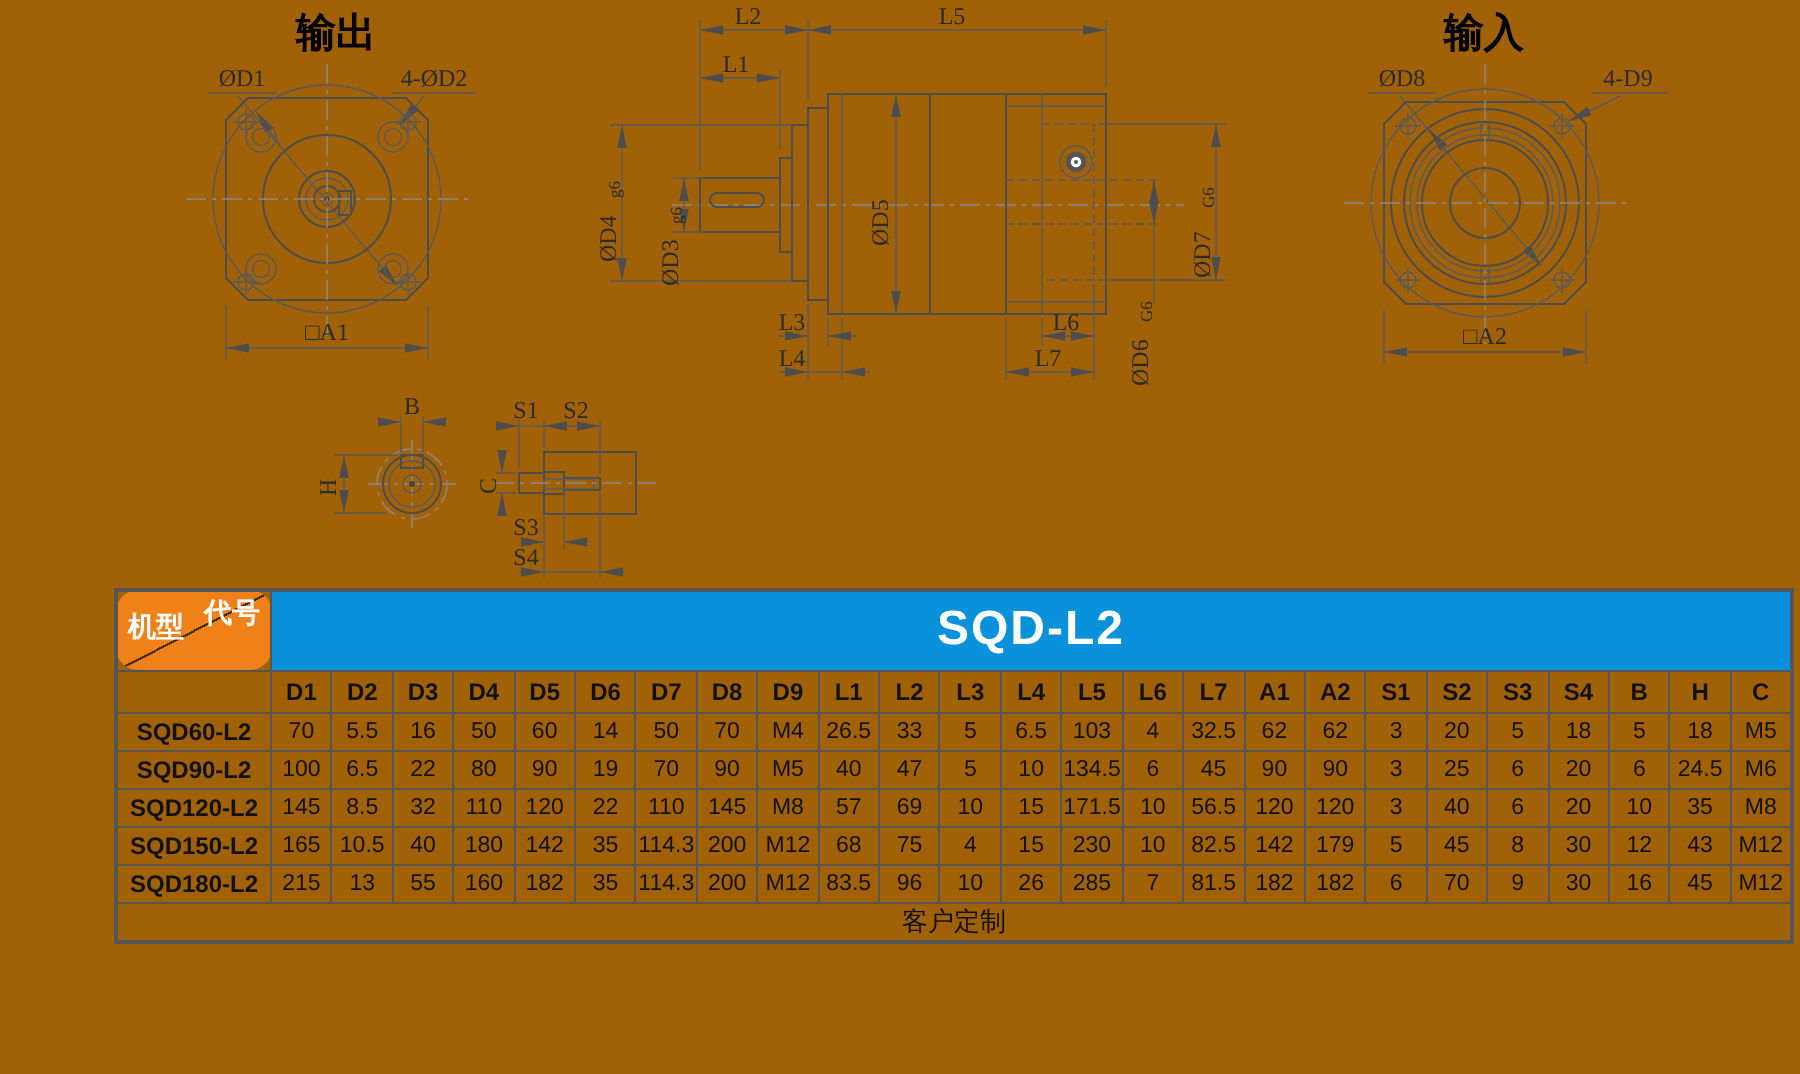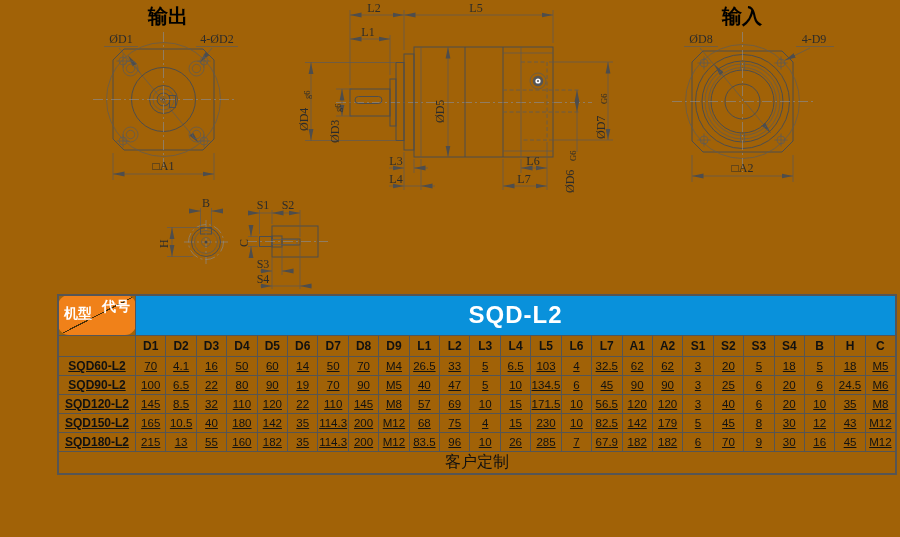--- a/index.html
+++ b/index.html
@@ -19,23 +19,23 @@
              table-layout:fixed;text-align:center;color:#111;
              border:2px solid #555;}
   table.spec th,table.spec td{border:1px solid #555;padding:0;overflow:hidden;white-space:nowrap;}
   tr.hdr{height:40px;}
   th.corner{width:76px;position:relative;color:#fff;font-size:14px;font-weight:700;
             background-image:linear-gradient(to bottom right,transparent 49.2%,#4a3008 49.2%,#4a3008 50.8%,transparent 50.8%);}
   .corner-top{position:absolute;top:2px;right:5px;}
   .corner-bottom{position:absolute;bottom:12px;left:5px;}
   th.series{color:#fff;font-size:24px;font-weight:700;letter-spacing:1px;}
   tr.cols{height:21px;font-size:12px;font-weight:700;margin-left:38px;}
-  tbody tr{height:19px;font-size:11.5px;text-decoration:underline;}
+  tbody tr{height:19px;font-size:11.5px;}
   tbody td.model{font-weight:600;font-size:12px;}
-  tfoot tr{height:20px;font-size:16px;margin-left:44px;}
+  tfoot tr{height:20px;font-size:13px;margin-left:44px;}
 </style>
 </head>
 <body>
 
 <div class="page">
 
   <svg class="drawing" width="900" height="293" viewBox="0 0 900 293">
     <defs>
       <marker id="arw" viewBox="0 0 12 6" refX="11.5" refY="3" markerWidth="12" markerHeight="6" orient="auto-start-reverse" markerUnits="userSpaceOnUse">
         <path d="M0,0.6 L11.5,3 L0,5.4 Z" fill="#4d4d4d"></path>
@@ -307,21 +307,21 @@
           <th>S4</th>
           <th>B</th>
           <th>H</th>
           <th>C</th>
         </tr>
     </thead>
     <tbody>
         <tr>
           <td class="model">SQD60-L2</td>
           <td>70</td>
-          <td>4.1</td>
+          <td>5.5</td>
           <td>16</td>
           <td>50</td>
           <td>60</td>
           <td>14</td>
           <td>50</td>
           <td>70</td>
           <td>M4</td>
           <td>26.5</td>
           <td>33</td>
           <td>5</td>
@@ -433,21 +433,21 @@
           <td>35</td>
           <td>114.3</td>
           <td>200</td>
           <td>M12</td>
           <td>83.5</td>
           <td>96</td>
           <td>10</td>
           <td>26</td>
           <td>285</td>
           <td>7</td>
-          <td>67.9</td>
+          <td>81.5</td>
           <td>182</td>
           <td>182</td>
           <td>6</td>
           <td>70</td>
           <td>9</td>
           <td>30</td>
           <td>16</td>
           <td>45</td>
           <td>M12</td>
         </tr>

